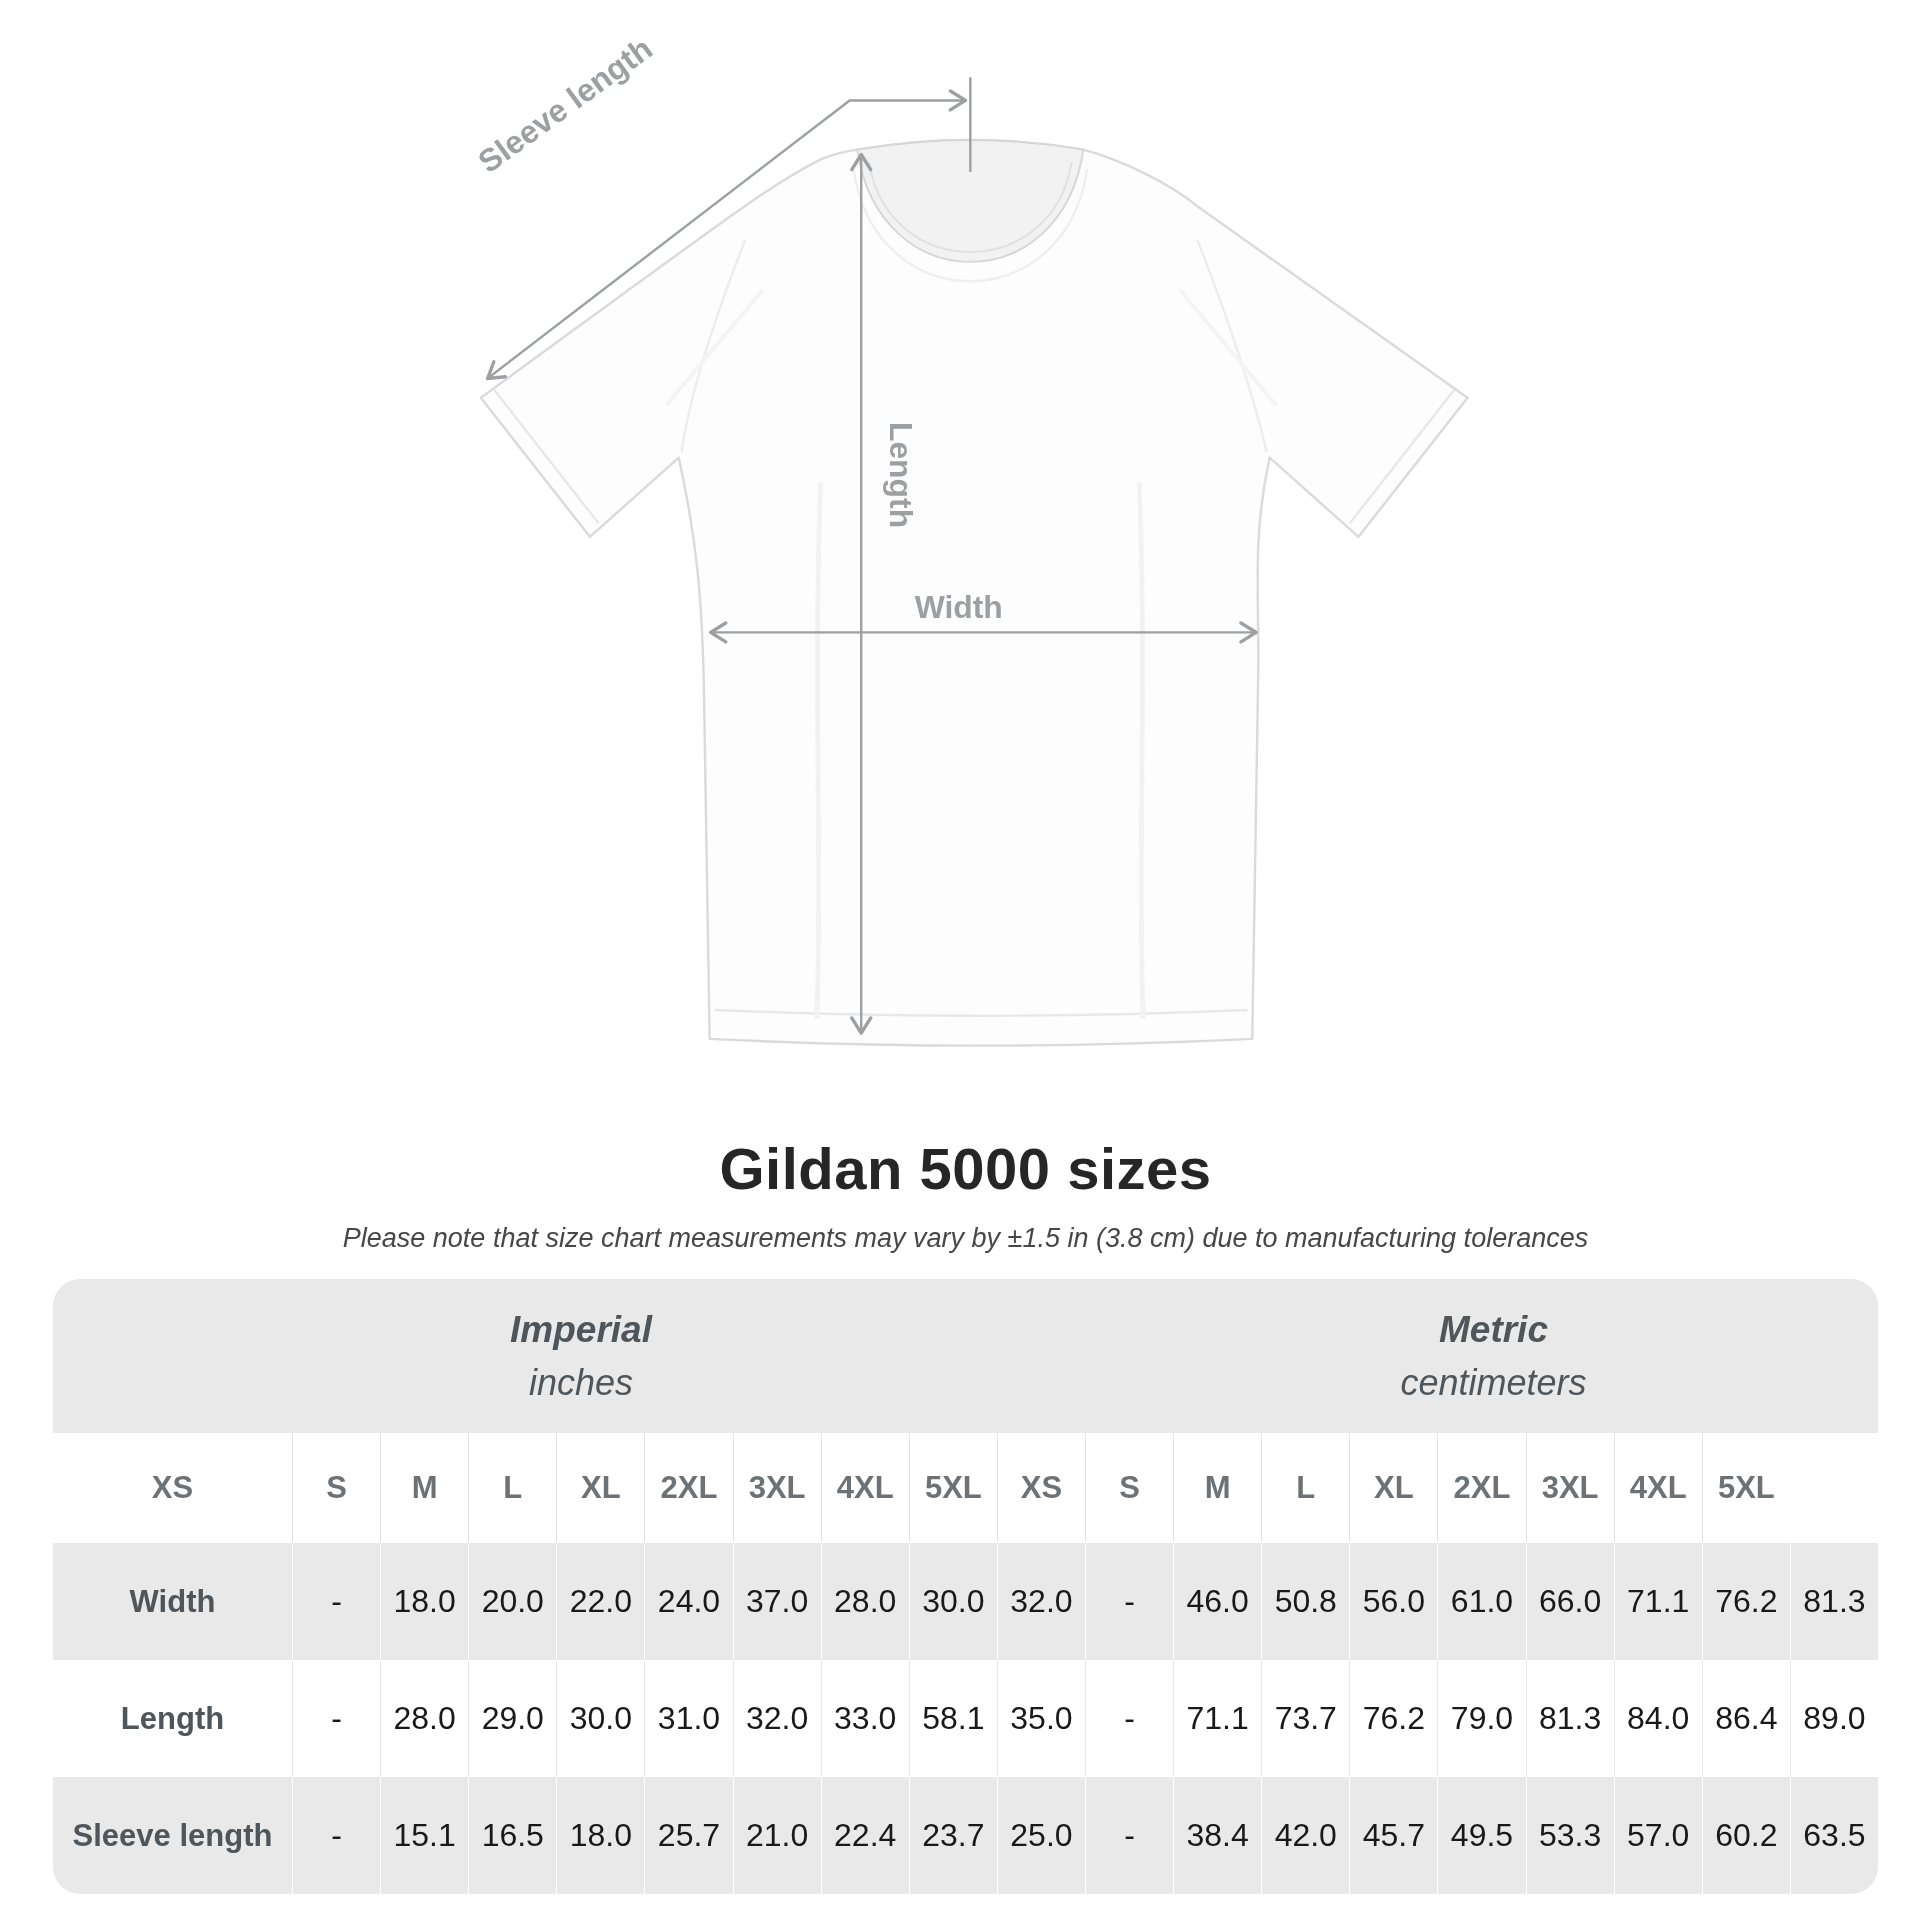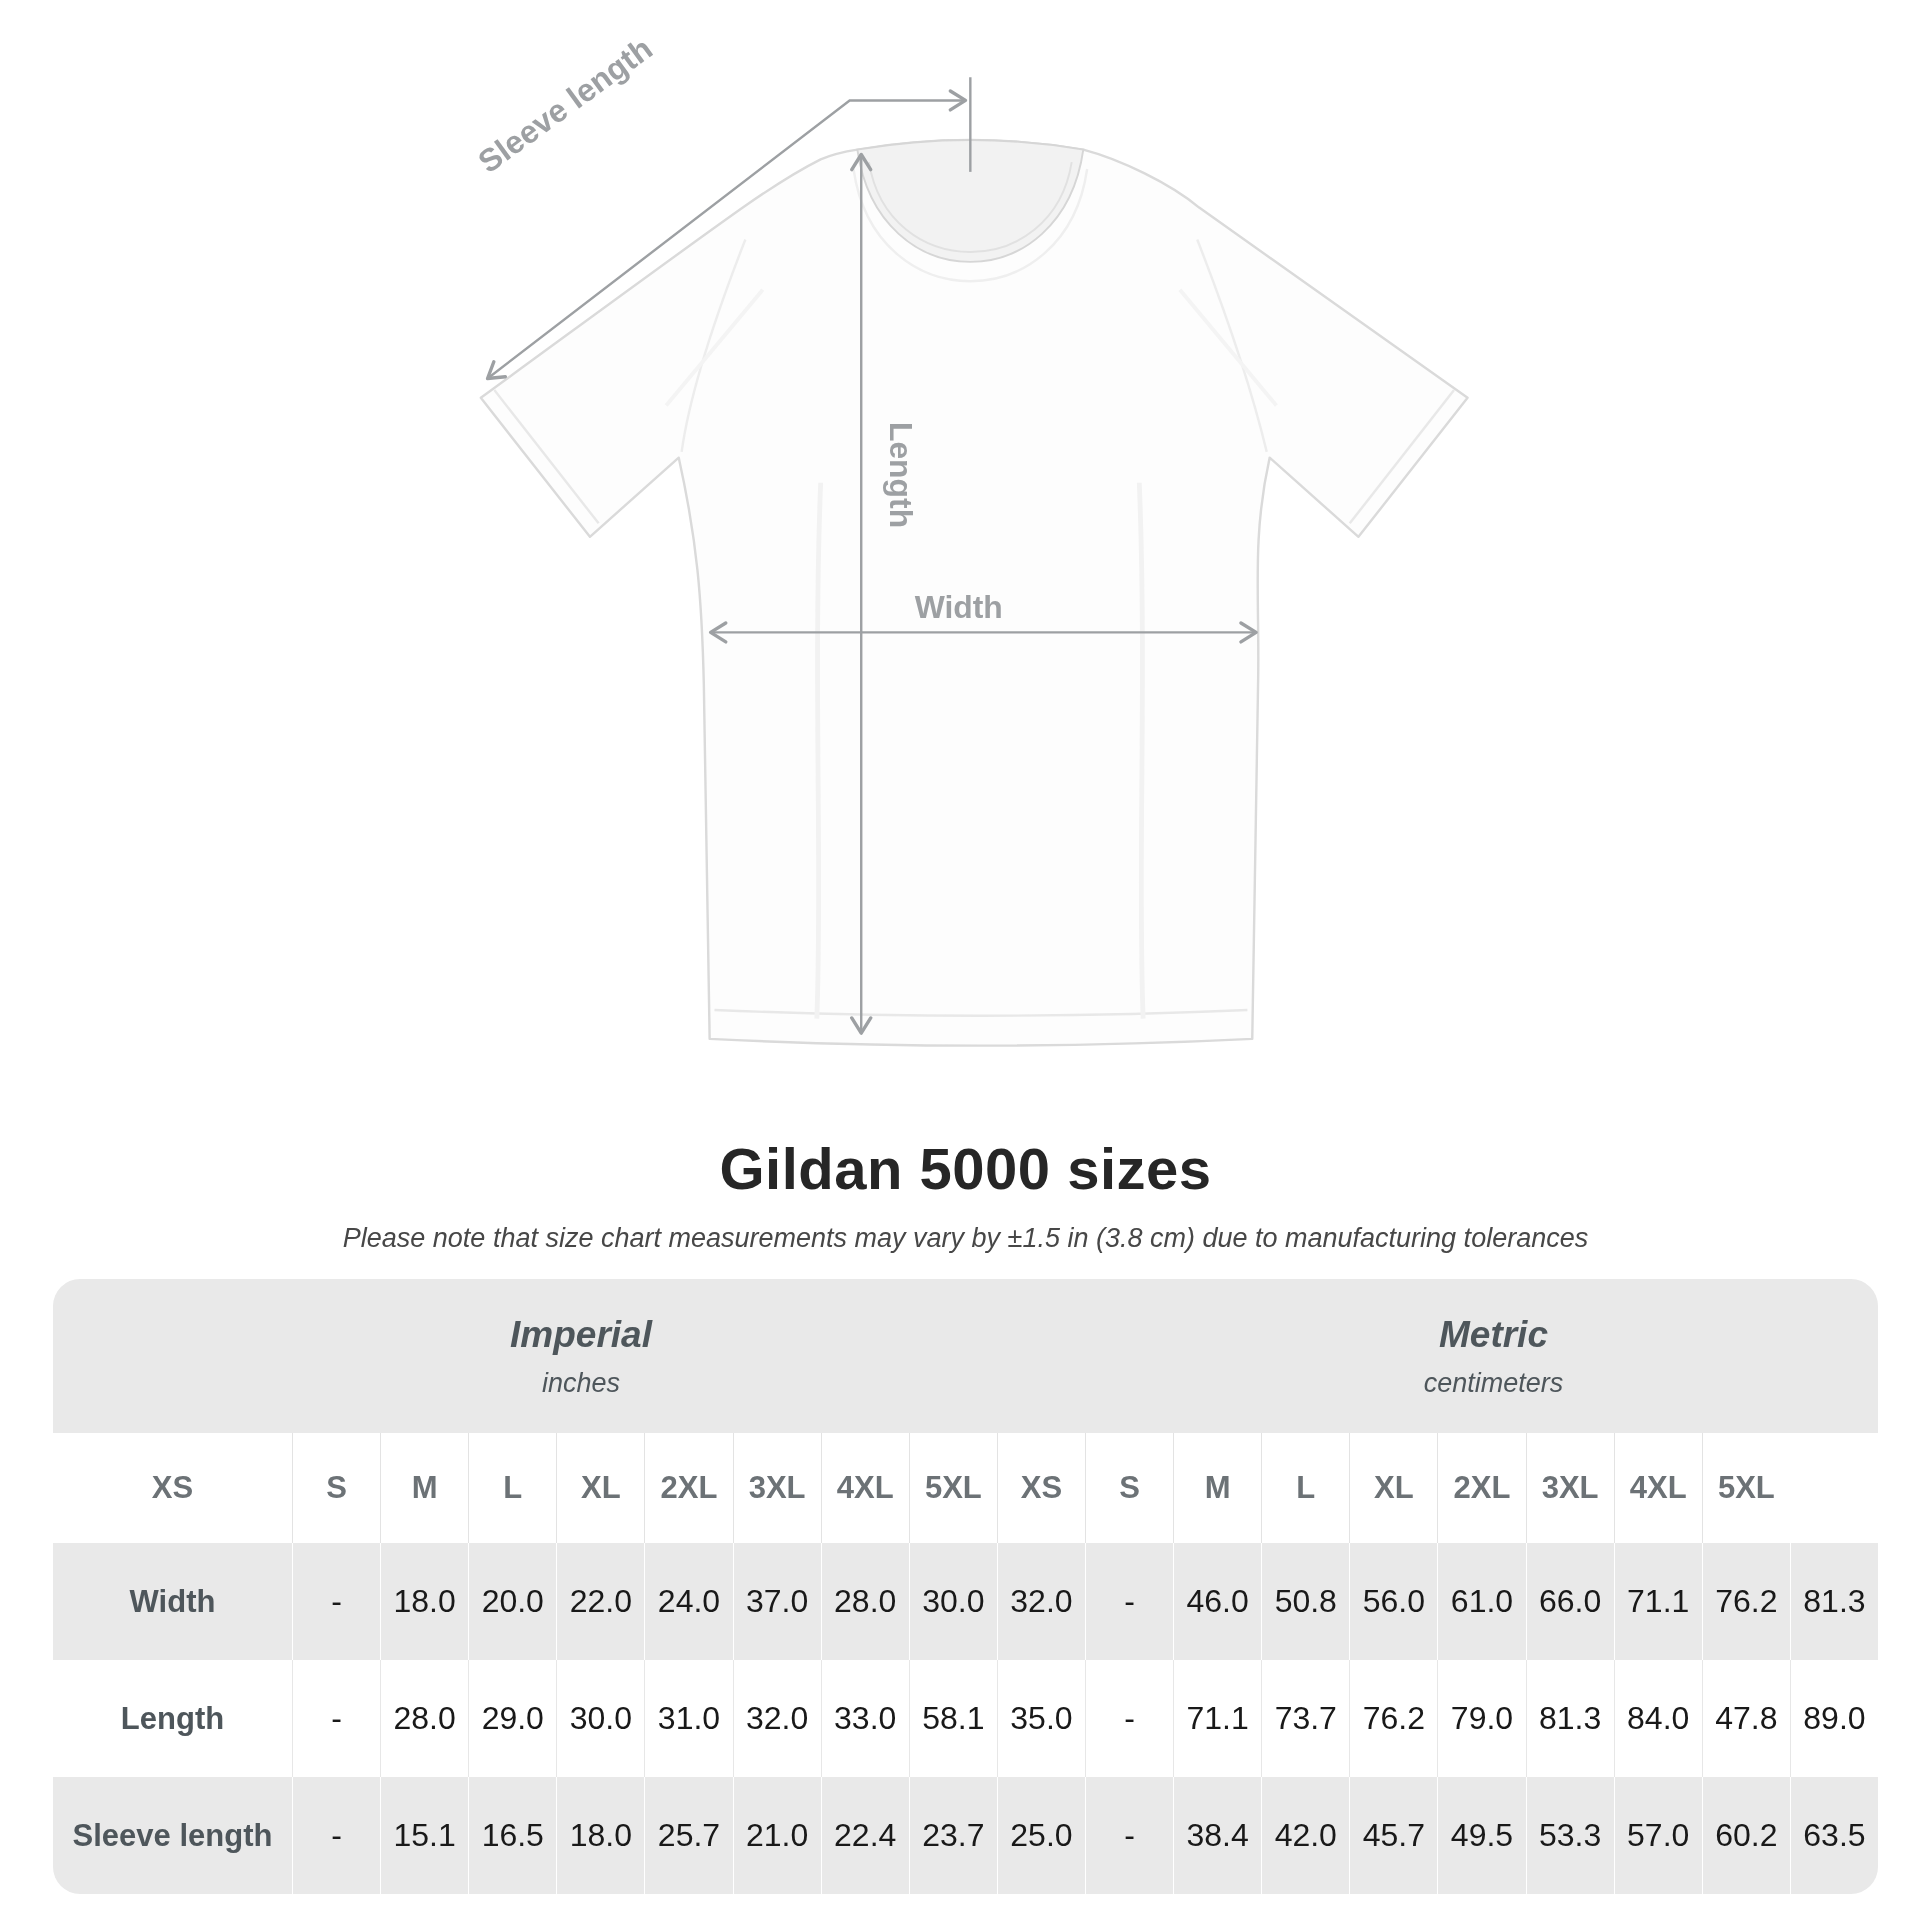--- a/index.html
+++ b/index.html
@@ -47,21 +47,21 @@
     align-items: center; justify-content: center; padding-left: 24px;
   }
   .unit-imperial { grid-column: 1 / span 10; }
   .unit-metric  { grid-column: 11 / span 9; }
   .unit-name {
     font-size: 37px; font-weight: bold; font-style: italic;
     color: #4e565b;
   }
   .unit-sub {
     margin-top: 11.6px;
-    font-size: 27px; font-style: italic;
+    font-size: 36px; font-style: italic;
     color: #4e565b;
   }
 
   .cell {
     display: flex; align-items: center; justify-content: center;
     overflow: hidden;
   }
   .header-row { height: 110px; background: #ffffff; }
   .data-row   { height: 117px; background: #ffffff; }
   .data-row.gray { background: #e9e9e9; }
@@ -205,21 +205,21 @@
       <div class="cell value-cell">33.0</div>
       <div class="cell value-cell">58.1</div>
       <div class="cell value-cell">35.0</div>
       <div class="cell value-cell">-</div>
       <div class="cell value-cell">71.1</div>
       <div class="cell value-cell">73.7</div>
       <div class="cell value-cell">76.2</div>
       <div class="cell value-cell">79.0</div>
       <div class="cell value-cell">81.3</div>
       <div class="cell value-cell">84.0</div>
-      <div class="cell value-cell">47.8</div>
+      <div class="cell value-cell">86.4</div>
       <div class="cell value-cell">89.0</div>
     </div>
   <div class="row data-row gray last">
     <div class="cell row-label-cell">Sleeve length</div>
   <div class="cell value-cell">-</div>
       <div class="cell value-cell">15.1</div>
       <div class="cell value-cell">16.5</div>
       <div class="cell value-cell">18.0</div>
       <div class="cell value-cell">25.7</div>
       <div class="cell value-cell">21.0</div>

